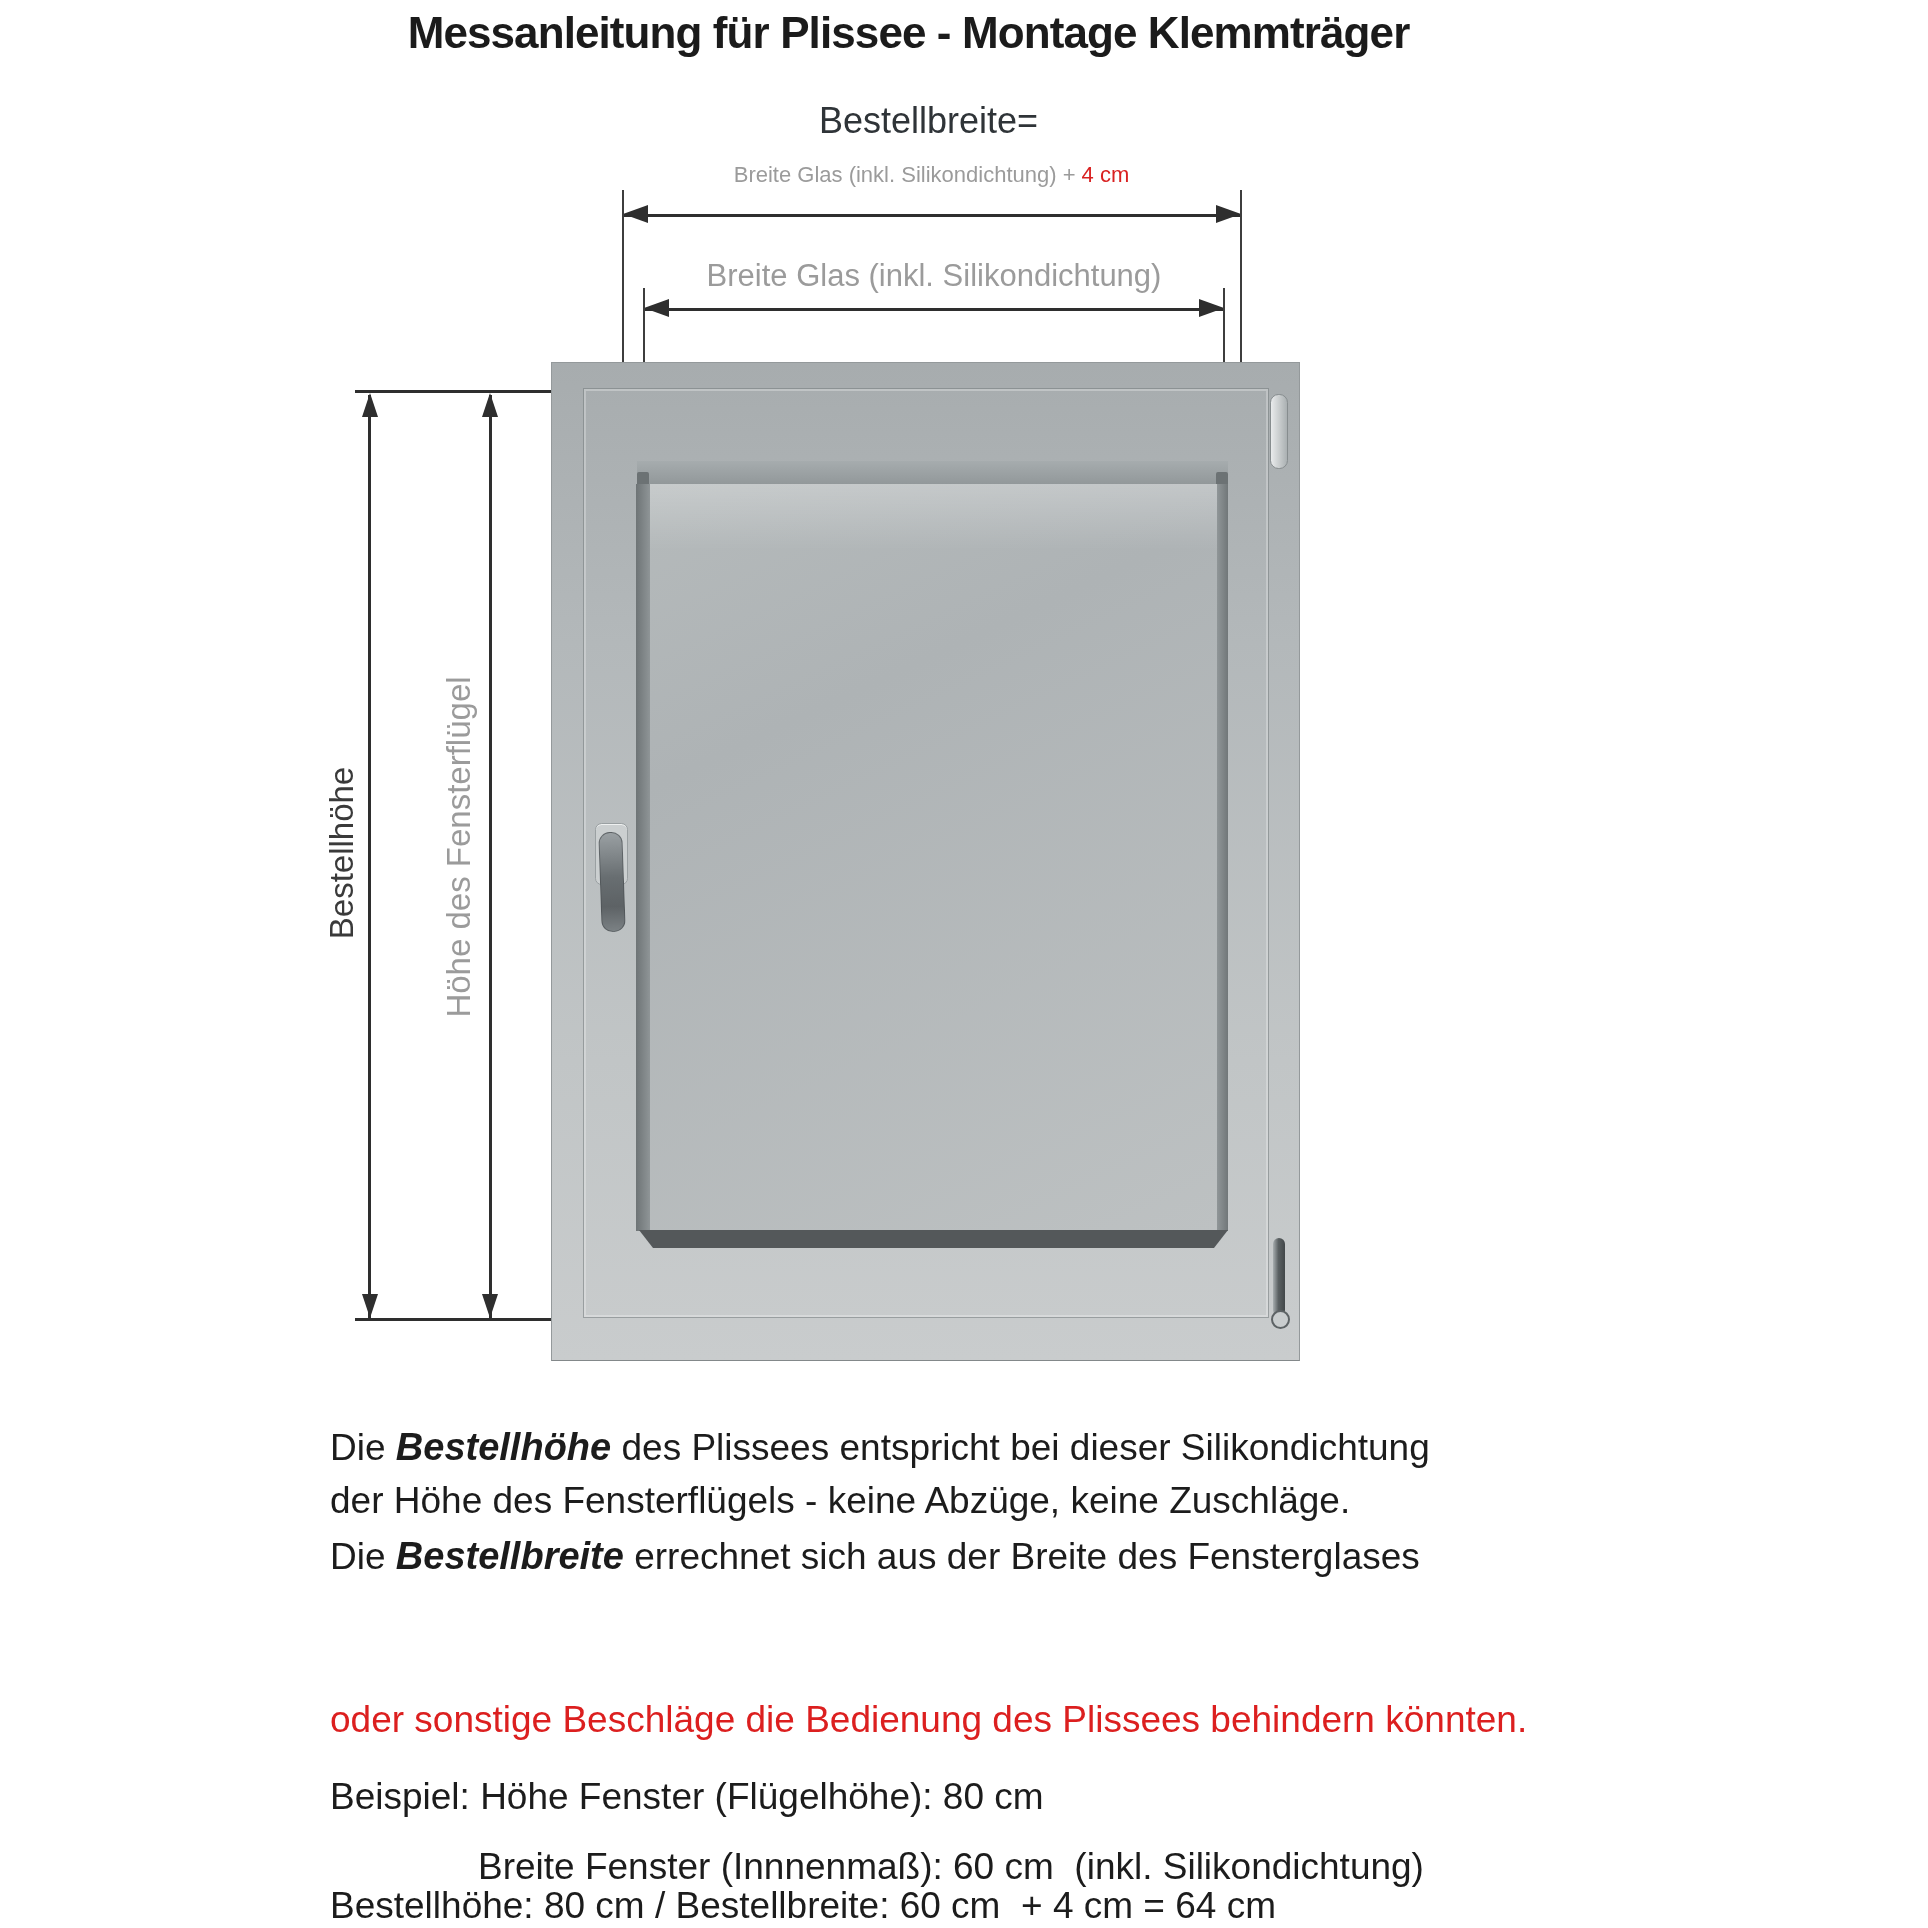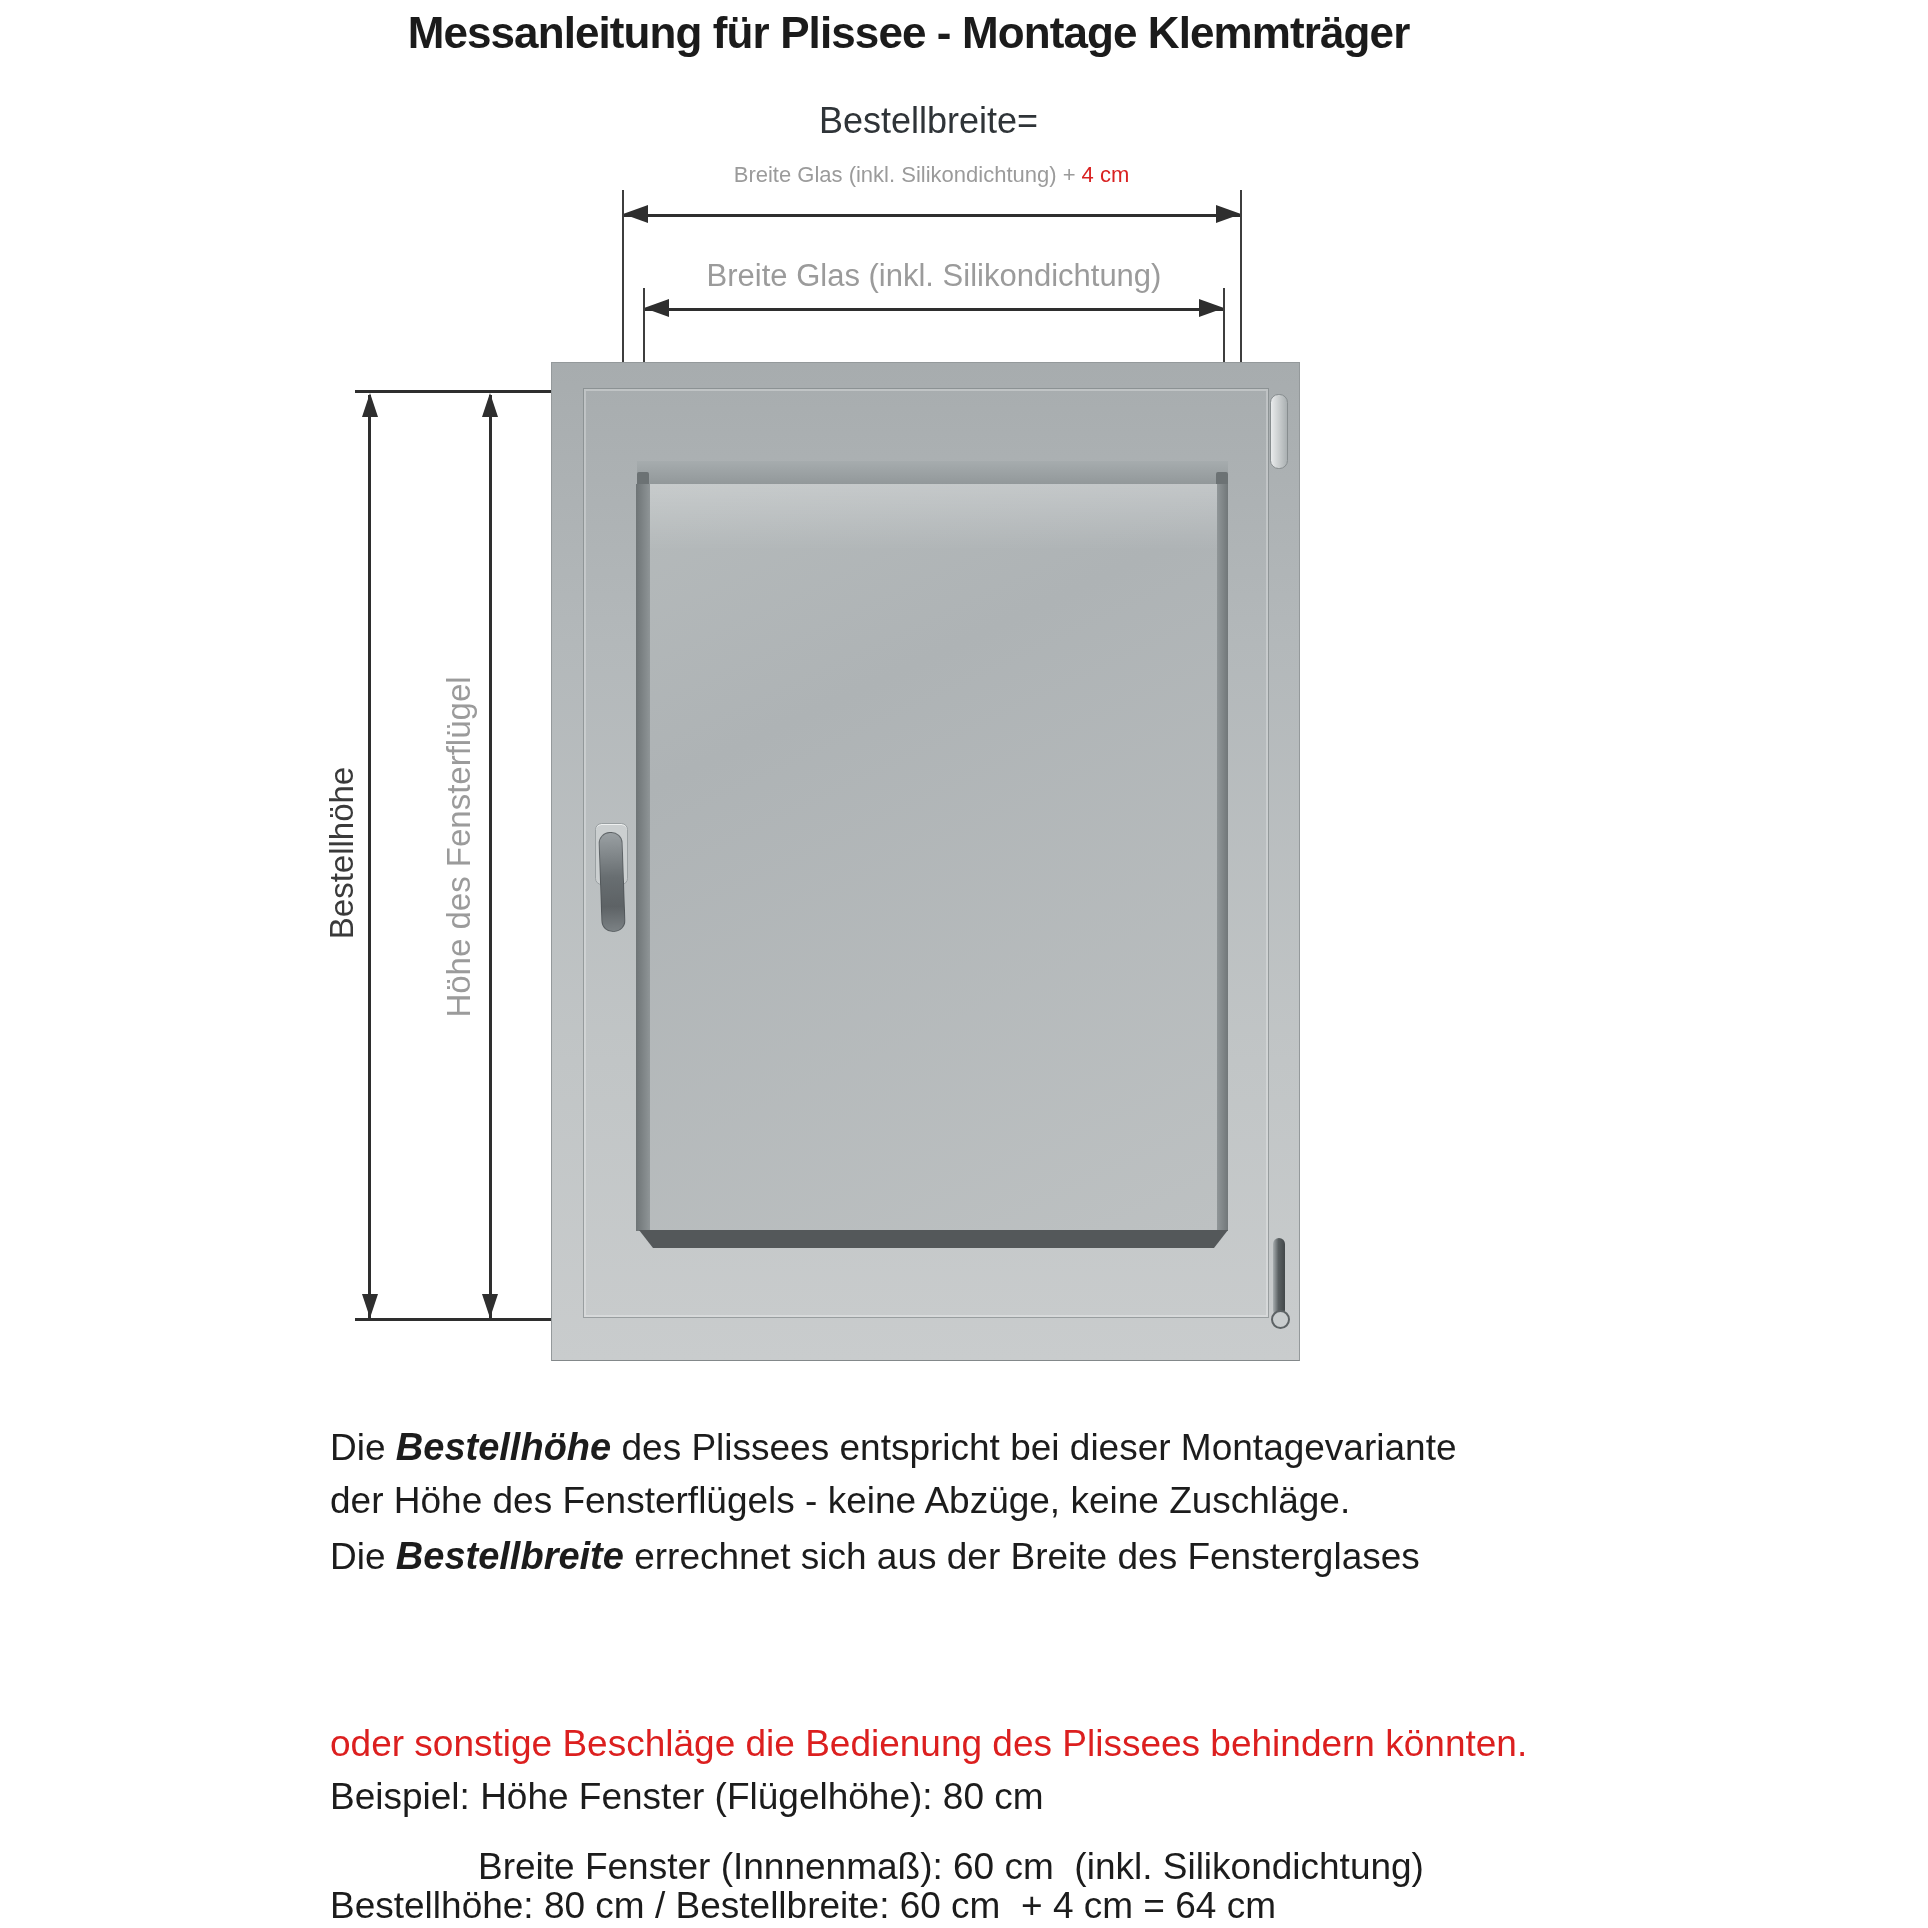--- a/index.html
+++ b/index.html
@@ -70,21 +70,21 @@
   .hinge-bot{left:721px;top:875px;width:12.2px;height:78px;border-radius:6.6px;
              background:linear-gradient(90deg,#a8aeb0,#5a6062 45%,#424749);}
   .hinge-ring{left:719px;top:947px;width:15px;height:15px;border:2.8px solid #5d6365;
               border-radius:50%;background:#c9cdce;}
 
   
   .bodytxt{left:330px;font-size:37px;white-space:pre-wrap;color:#1c1c1c;}
   .bodytxt b{font-style:italic;font-size:38px;}
   .warn{color:#dc1f1f;}
   .t1{top:1426px;} .t2{top:1480px;text-align:right;} .t3{top:1535px;} .t4{top:1589px;}
-  .t5{top:1644px;} .t6{top:1699px;margin-top:24px;}
+  .t5{top:1644px;} .t6{top:1699px;}
   .e1{top:1776px;} .e2{top:1831px;left:478px;margin-top:15px;} .e3{top:1885px;}
 </style>
 </head>
 <body>
 
 <div class="stage">
 
   <div class="abs lbl-orderwidth">Bestellbreite=</div>
   <div class="abs title">Messanleitung für Plissee - Montage Klemmträger</div>
   <div class="abs lbl-glassplus"><span>Breite Glas (inkl. Silikondichtung) + </span><span class="red">4 cm</span></div>
@@ -123,21 +123,21 @@
       <div class="abs glass-hi"></div>
     </div>
     <div class="abs sill"></div>
     <div class="abs handle-plate"></div>
     <div class="abs handle-grip"></div>
     <div class="abs hinge-top"></div>
     <div class="abs hinge-bot"></div>
     <div class="abs hinge-ring"></div>
   </div>
 
-  <div class="abs bodytxt t1"><span>Die </span><b>Bestellhöhe</b><span> des Plissees entspricht bei dieser Montagevariante</span></div>
+  <div class="abs bodytxt t1"><span>Die </span><b>Bestellhöhe</b><span> des Plissees entspricht bei dieser Silikondichtung</span></div>
   <div class="abs bodytxt t2">der Höhe des Fensterflügels - keine Abzüge, keine Zuschläge.</div>
   <div class="abs bodytxt t3"><span>Die </span><b>Bestellbreite</b><span> errechnet sich aus der Breite des Fensterglases</span></div>
   <div class="abs bodytxt warn t6">oder sonstige Beschläge die Bedienung des Plissees behindern könnten.</div>
 
   <div class="abs bodytxt e1">Beispiel: Höhe Fenster (Flügelhöhe): 80 cm</div>
   <div class="abs bodytxt e2">Breite Fenster (Innnenmaß): 60 cm  (inkl. Silikondichtung)</div>
   <div class="abs bodytxt e3">Bestellhöhe: 80 cm / Bestellbreite: 60 cm  + 4 cm = 64 cm</div>
 
 </div>
 

